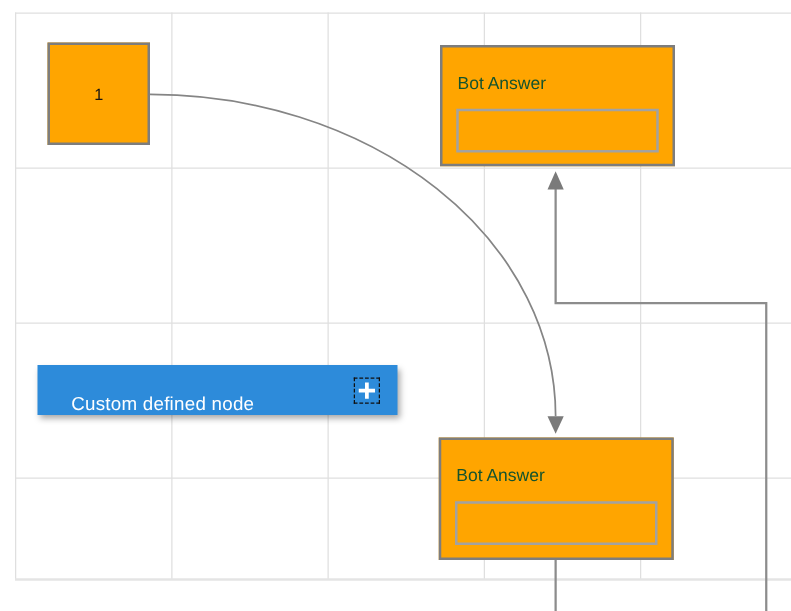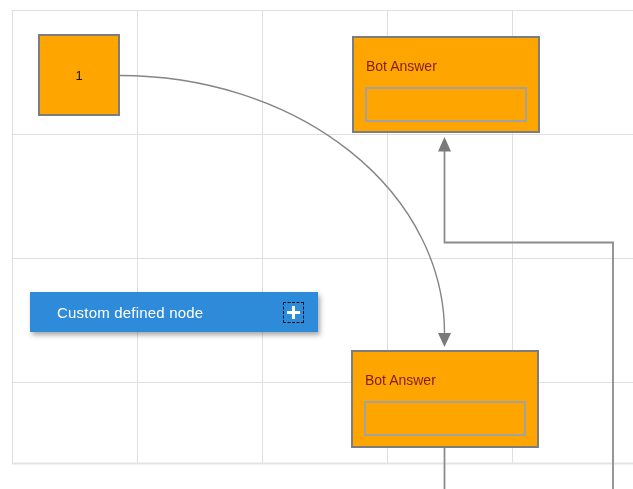--- a/index.html
+++ b/index.html
@@ -9,27 +9,27 @@
   svg.layer { position:absolute; left:0; top:0; display:block; }
 
   
   .node { position:absolute; background:#FFA500; border:2px solid #7d7d7d; }
   .node-square { left:38px; top:34px; width:82px; height:82px;
                  display:flex; align-items:center; justify-content:center;
                  font-size:13px; color:#141414; }
   .bot { width:188px; }
   .bot-top { left:352px; top:36px; height:97px; }
   .bot-bottom { left:351px; top:350px; height:98px; }
-  .bot-label { position:absolute; left:12px; top:20px; font-size:14px; color:#7f1d1d; }
+  .bot-label { position:absolute; left:12px; top:20px; font-size:14px; color:#14532d; }
   .bot-input { position:absolute; left:11px; top:49px; width:162px; height:35px;
                border:2px solid #a2a2a2; background:transparent; }
 
   
   .palette-btn { position:absolute; left:30px; top:292px; width:288px; height:40px;
-                 background:#2d8bda; color:#ffffff; display:flex; align-items:center;
+                 background:#2d8bda; color:#ffffff; display:flex; align-items:flex-end;
                  box-shadow:2px 3px 5px rgba(0,0,0,0.35); cursor:pointer; }
   .palette-btn .label { margin-left:27px; font-size:15px; letter-spacing:0.2px; }
   .plus-box { position:absolute; left:253px; top:10px; width:21px; height:21px;
               border:1px dashed #101010; }
   .plus-box::before { content:""; position:absolute; left:3px; top:8px;
                       width:13px; height:3px; background:#ffffff; }
   .plus-box::after  { content:""; position:absolute; left:8px; top:3px;
                       width:3px; height:13px; background:#ffffff; }
 </style>
 </head>

